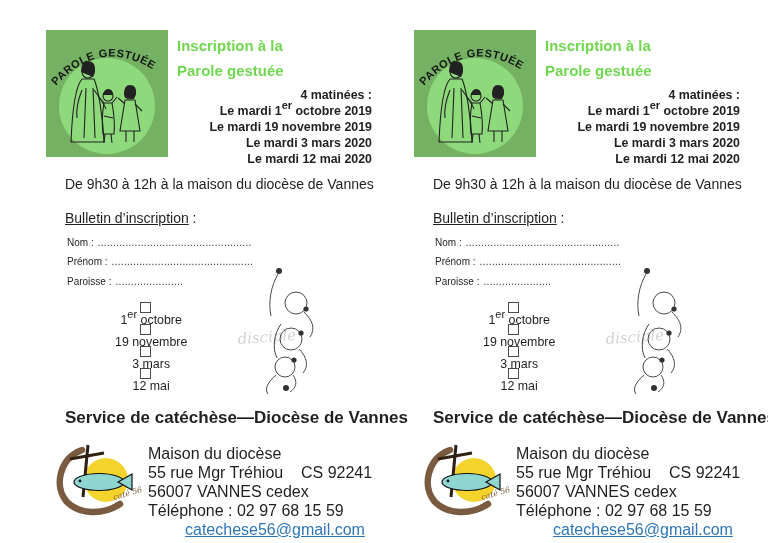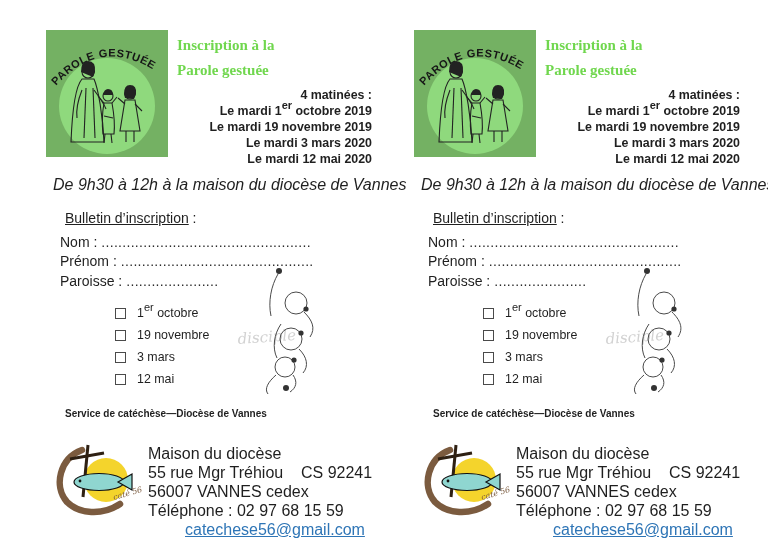--- a/index.html
+++ b/index.html
@@ -13,46 +13,46 @@
   .col-1{left:46px;}
   .col-2{left:414px;}
 
   
   .badge{position:absolute;left:0;top:0;width:122px;height:127px;}
   .arc-text{font-family:"Liberation Sans",sans-serif;font-weight:bold;
     font-size:11px;letter-spacing:0.6px;fill:#161616;}
 
   
   .header-text{position:absolute;left:131px;top:0;width:195px;}
-  .title{margin:3px 0 0 0;font-family:Liberation Serif, serif;}
+  .title{margin:3px 0 0 0;}
   .title-line{color:#70d74e;font-weight:bold;font-size:15px;line-height:25px;}
   .sessions{margin-top:4px;}
   .sessions-heading,.date-line{font-weight:bold;font-size:12.4px;line-height:16px;white-space:nowrap;text-align:right;}
   sup.sup{font-size:11px;font-weight:inherit;position:relative;top:-1px;vertical-align:super;line-height:0;}
 
-  .when{position:absolute;left:7px;top:146px;font-size:16px;white-space:nowrap;font-style:italic;}
+  .when{position:absolute;left:19px;top:146px;font-size:14px;white-space:nowrap;}
   .bulletin{position:absolute;left:19px;top:180px;font-size:14px;}
   .bulletin .bul-label{text-decoration:underline;}
 
-  .fields{position:absolute;left:14px;top:203px;width:295px;font-size:14px;line-height:19.3px;}
+  .fields{position:absolute;left:21px;top:203px;width:295px;font-size:10px;line-height:19.3px;}
   .field-line{white-space:nowrap;overflow:hidden;}
   .field-label{margin-right:4px;}
   .dots{letter-spacing:0.3px;color:#2a2a2a;}
 
   .checks{position:absolute;left:69px;top:272px;}
-  .check-row{height:22px;display:flex;align-items:center;font-size:12.4px;}
+  .check-row{height:22px;display:flex;align-items:center;font-size:12.4px;flex-direction:column;}
   .checkbox{width:9px;height:9px;border:1px solid #4a4a4a;background:#fff;
     display:inline-block;margin-right:11px;flex:0 0 auto;}
 
   .gesture{position:absolute;left:192px;top:230px;width:104px;height:138px;}
   .gesture svg{display:block;}
   .watermark-text{font-family:"DejaVu Serif",serif;font-style:italic;
     font-size:15px;fill:#d2d2d2;}
 
-  .service{position:absolute;left:19px;top:378px;font-weight:bold;font-size:10px;white-space:nowrap;}
+  .service{position:absolute;left:19px;top:378px;font-weight:bold;font-size:17px;white-space:nowrap;}
 
   .logo{position:absolute;left:6px;top:412px;width:96px;height:80px;}
   .logo-caption{font-family:"DejaVu Serif",serif;font-style:italic;
     font-size:8px;fill:#7b5b3f;}
 
   .address{position:absolute;left:102px;top:414px;font-size:16px;line-height:19px;white-space:nowrap;}
   .email{color:#2e75b6;text-decoration:underline;cursor:pointer;margin-left:37px;}
 
   .line-art path,.line-art circle,.line-art ellipse{vector-effect:non-scaling-stroke;}
 </style>

